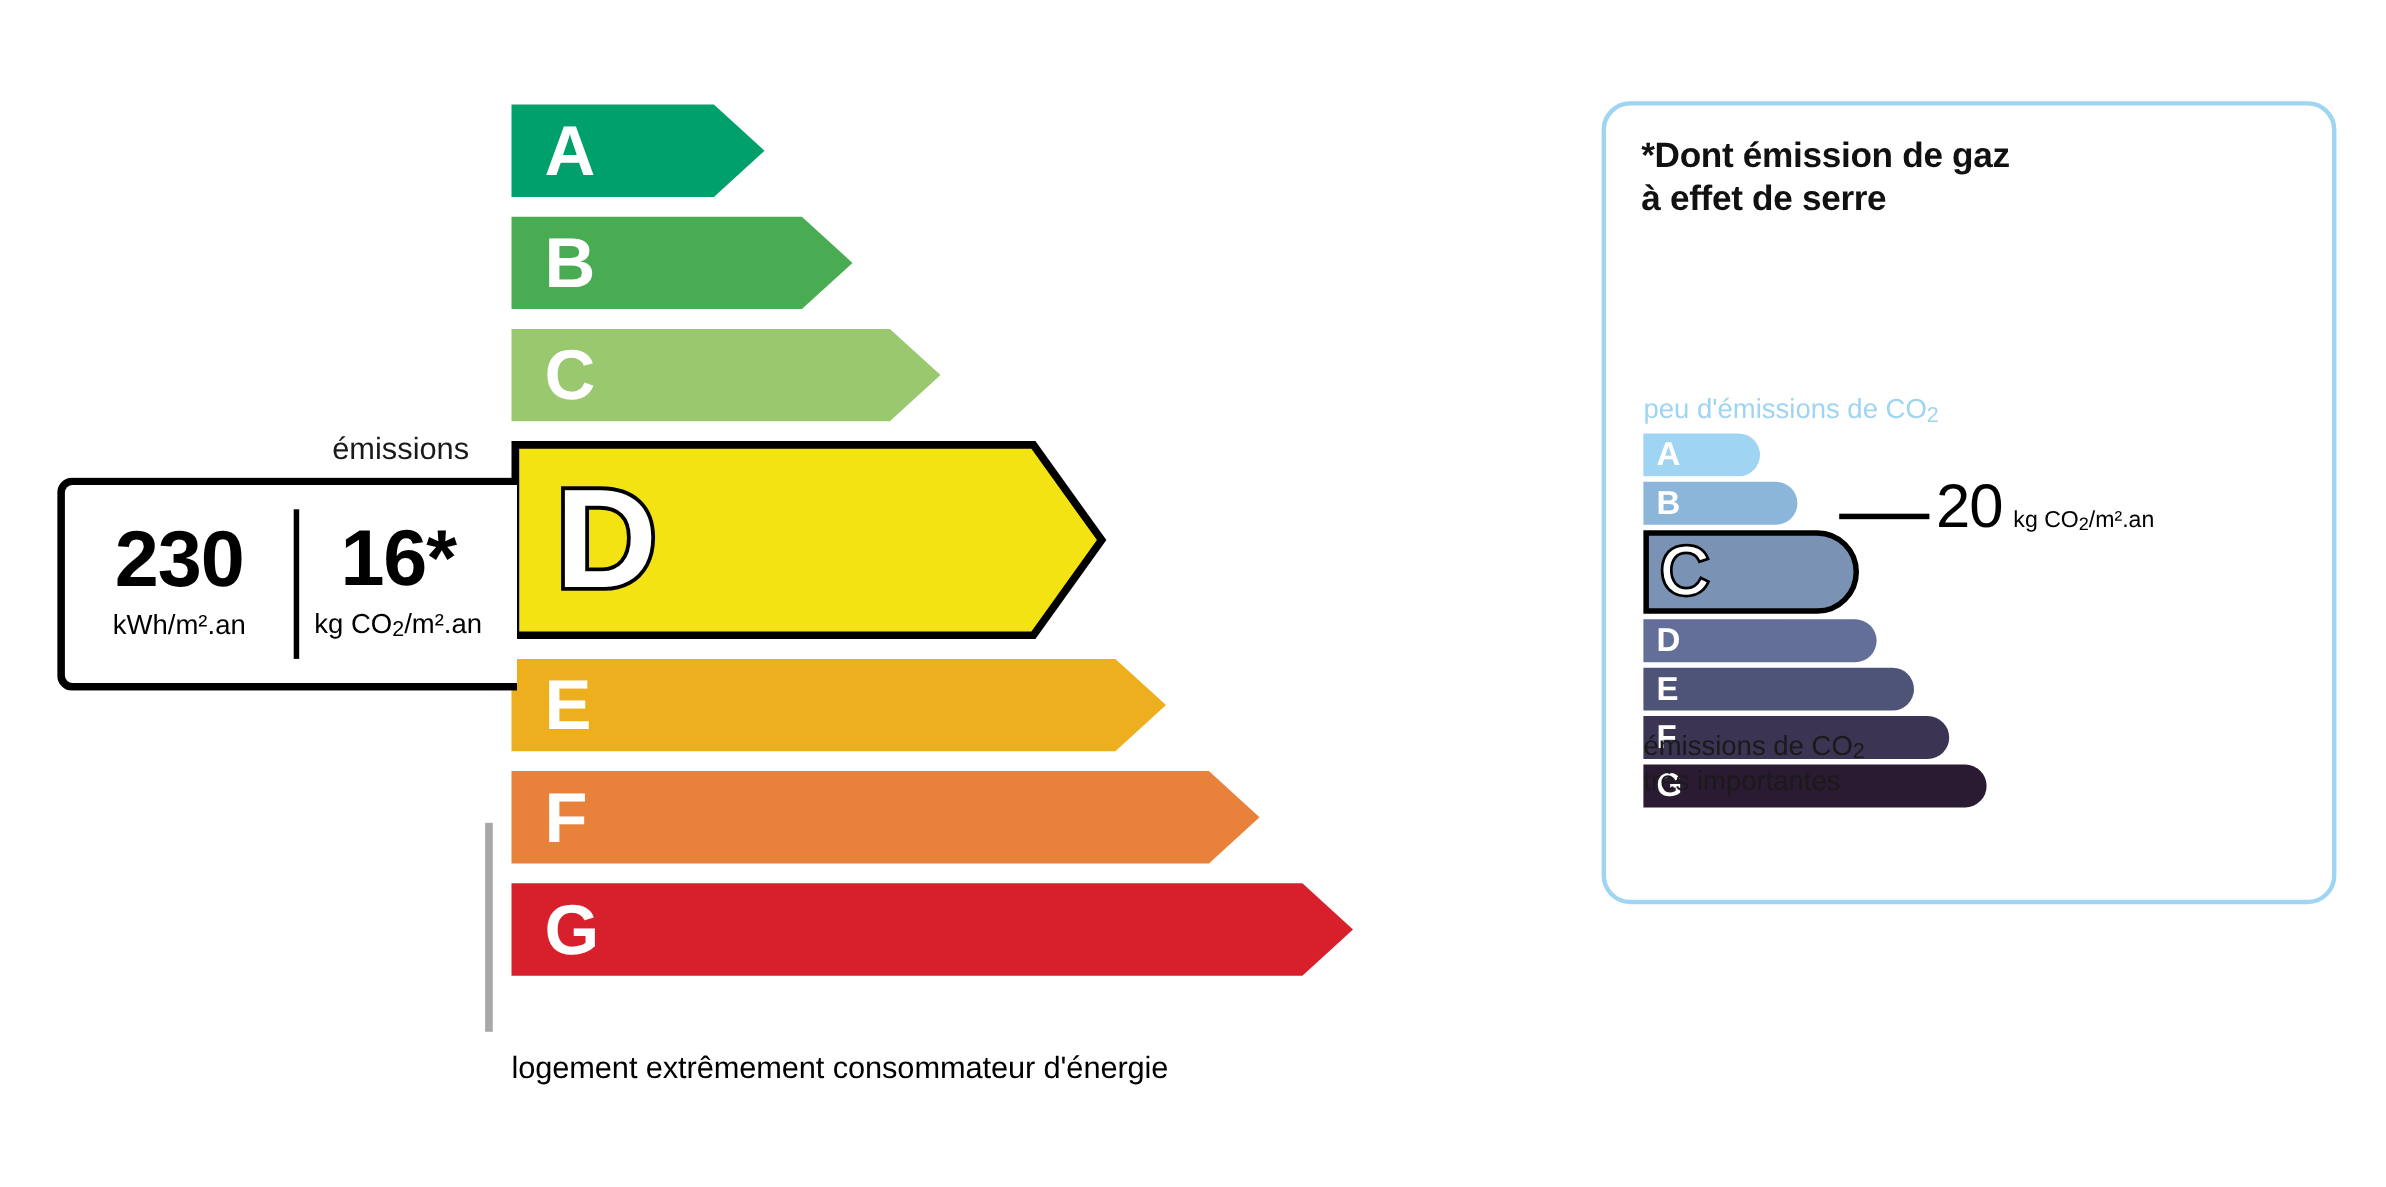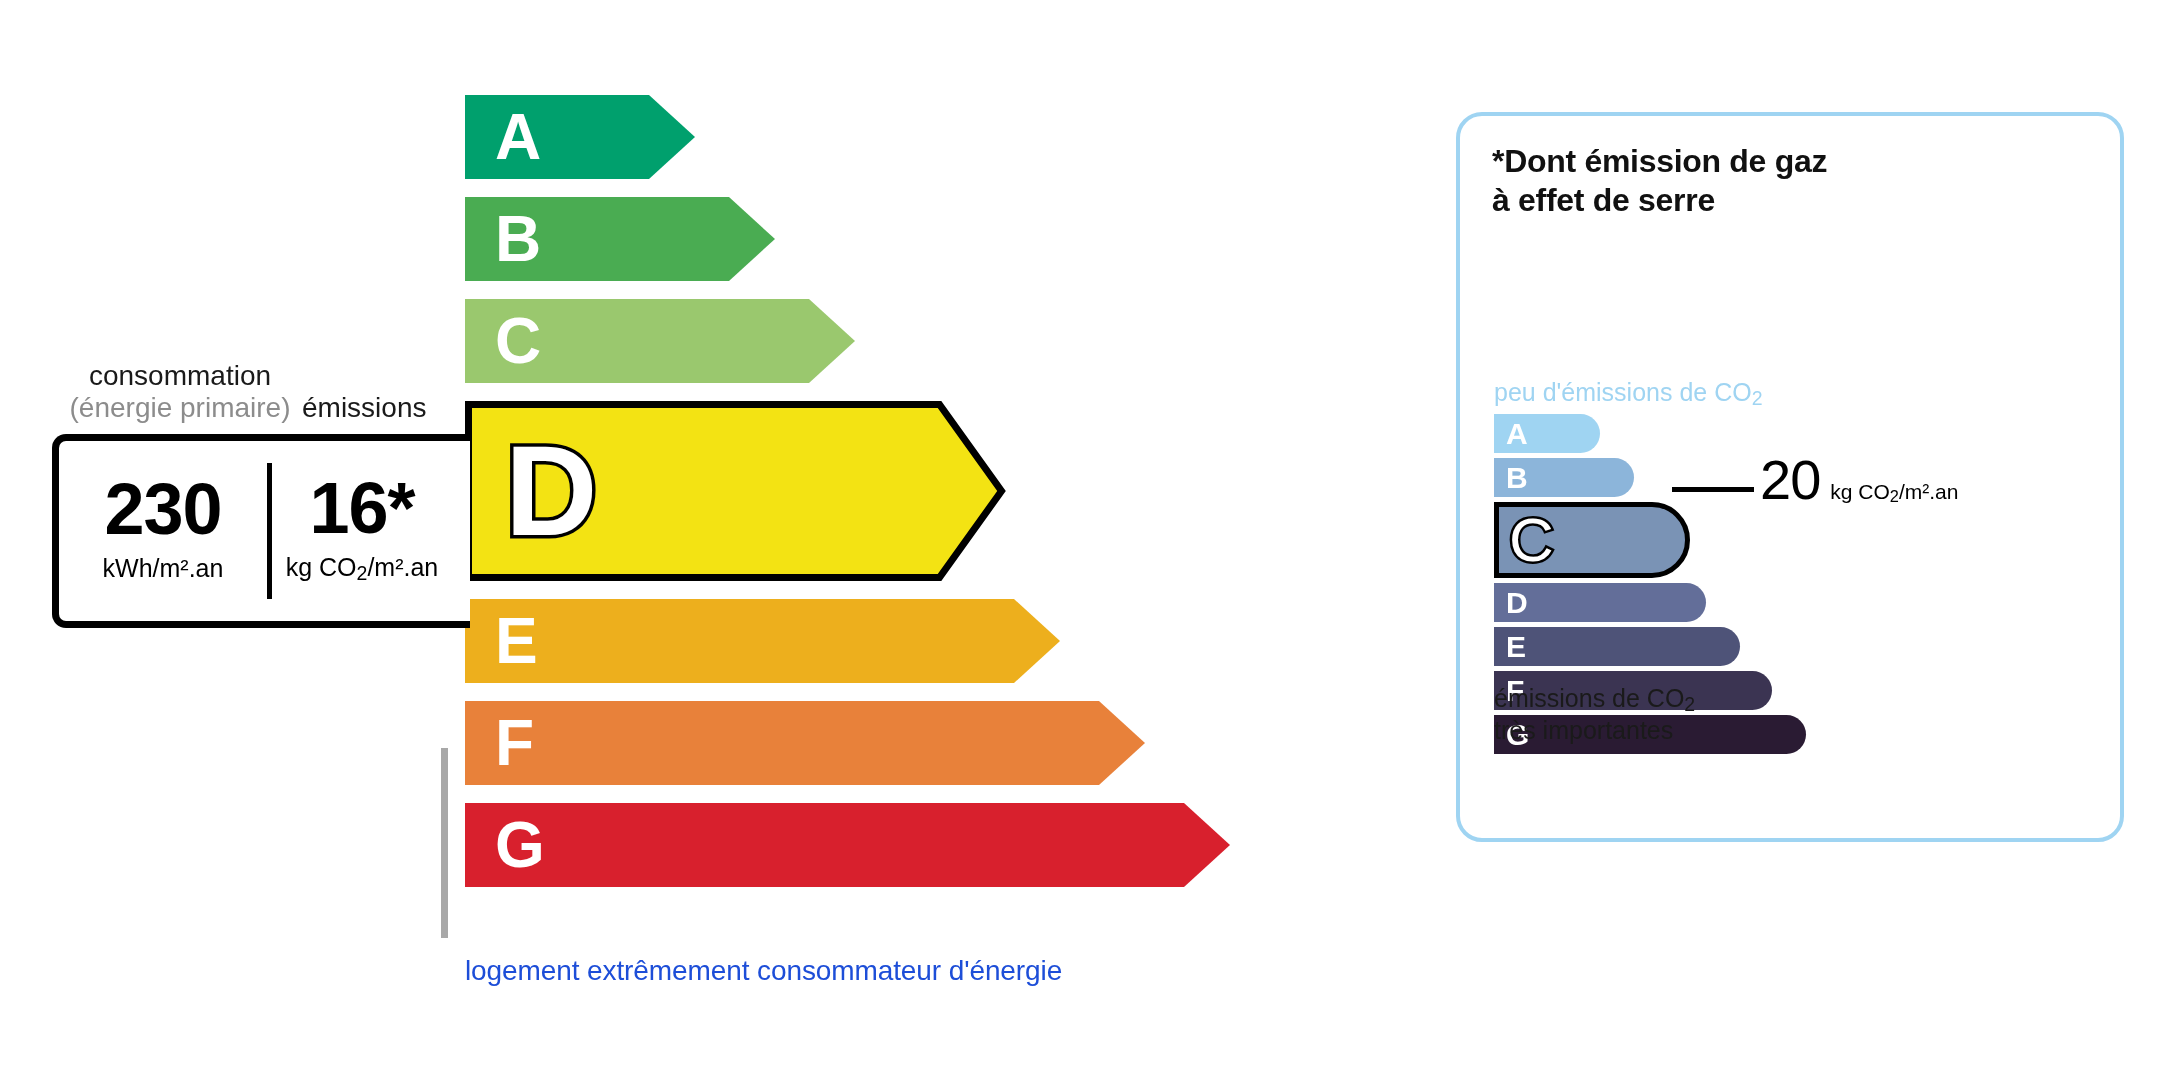--- a/index.html
+++ b/index.html
@@ -34,21 +34,21 @@
     color: #00a06d;
     white-space: nowrap;
     letter-spacing: -0.1px;
   }
 
   .bottom-caption {
     position: absolute;
     left: 465px;
     top: 955px;
     font-size: 28px;
-    color: #1d4ed8;
+    color: #000000;
     white-space: nowrap;
     letter-spacing: -0.1px;
   }
 
   
   .band {
     position: absolute;
     left: 465px;
     height: 84px;
     display: block;
@@ -173,21 +173,20 @@
   #co2-panel {
     position: absolute;
     left: 1456px;
     top: 92px;
     width: 668px;
     height: 730px;
     border: 4px solid #9fd4f2;
     border-radius: 26px;
     background: #ffffff;
     box-sizing: border-box;
-    margin-top: 20px;
   }
   .co2-title {
     position: absolute;
     left: 32px;
     top: 26px;
     font-size: 32px;
     font-weight: 700;
     line-height: 1.22;
     color: #111111;
     letter-spacing: -0.3px;
@@ -328,24 +327,20 @@
       <div class="band" style="top: 803px; height: 84px; width: 765px;">
         <svg width="765" height="84" viewBox="0 0 765 84">
           <path d="M 0 0 L 719 0 L 765 42 L 719 84 L 0 84 Z" fill="#d8202d"></path>
         </svg>
         <div class="letter">G</div>
       </div>
     </div>
 
   <div class="passoire-bar"></div>
 
-  <div class="label-consommation">
-    <span>consommation</span><br>
-    <span class="sub">(énergie primaire)</span>
-  </div>
 
   <div class="label-emissions">émissions</div>
 
   <div id="value-box">
     <div class="value-cell consumption">
       <div class="value-number">230</div>
       <div class="value-unit">kWh/m².an</div>
     </div>
     <div class="value-divider"></div>
     <div class="value-cell emission">

